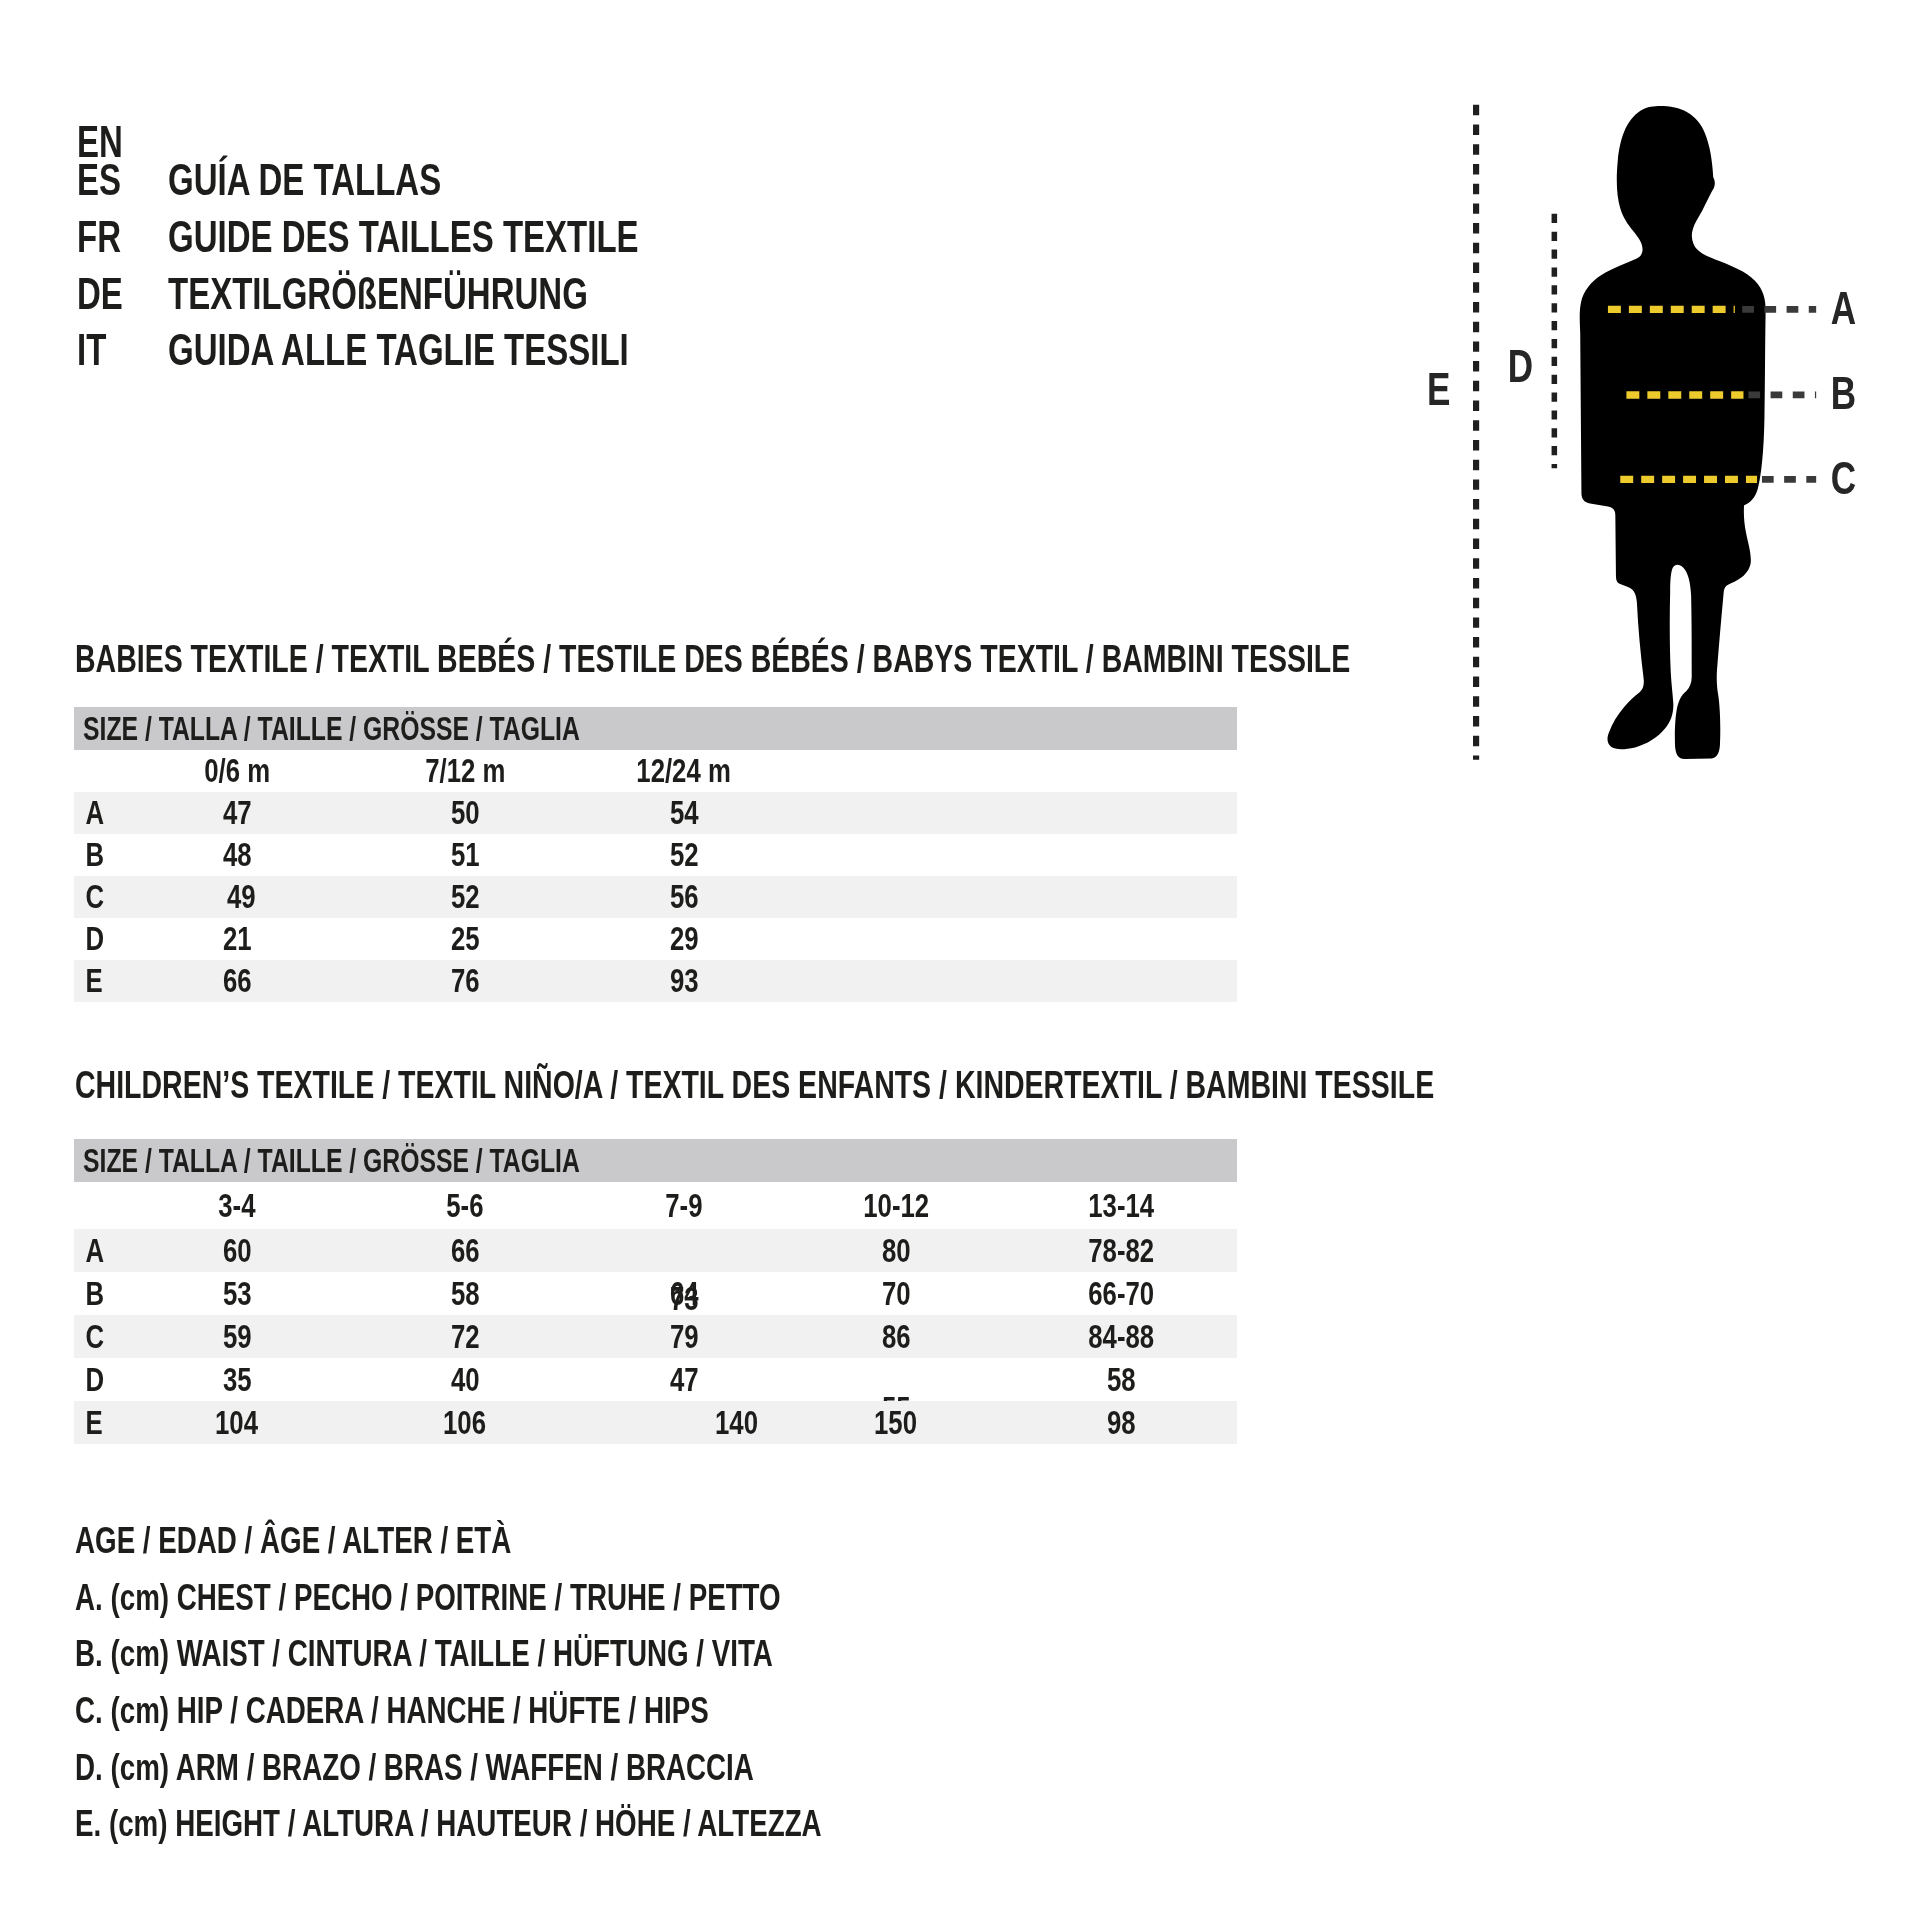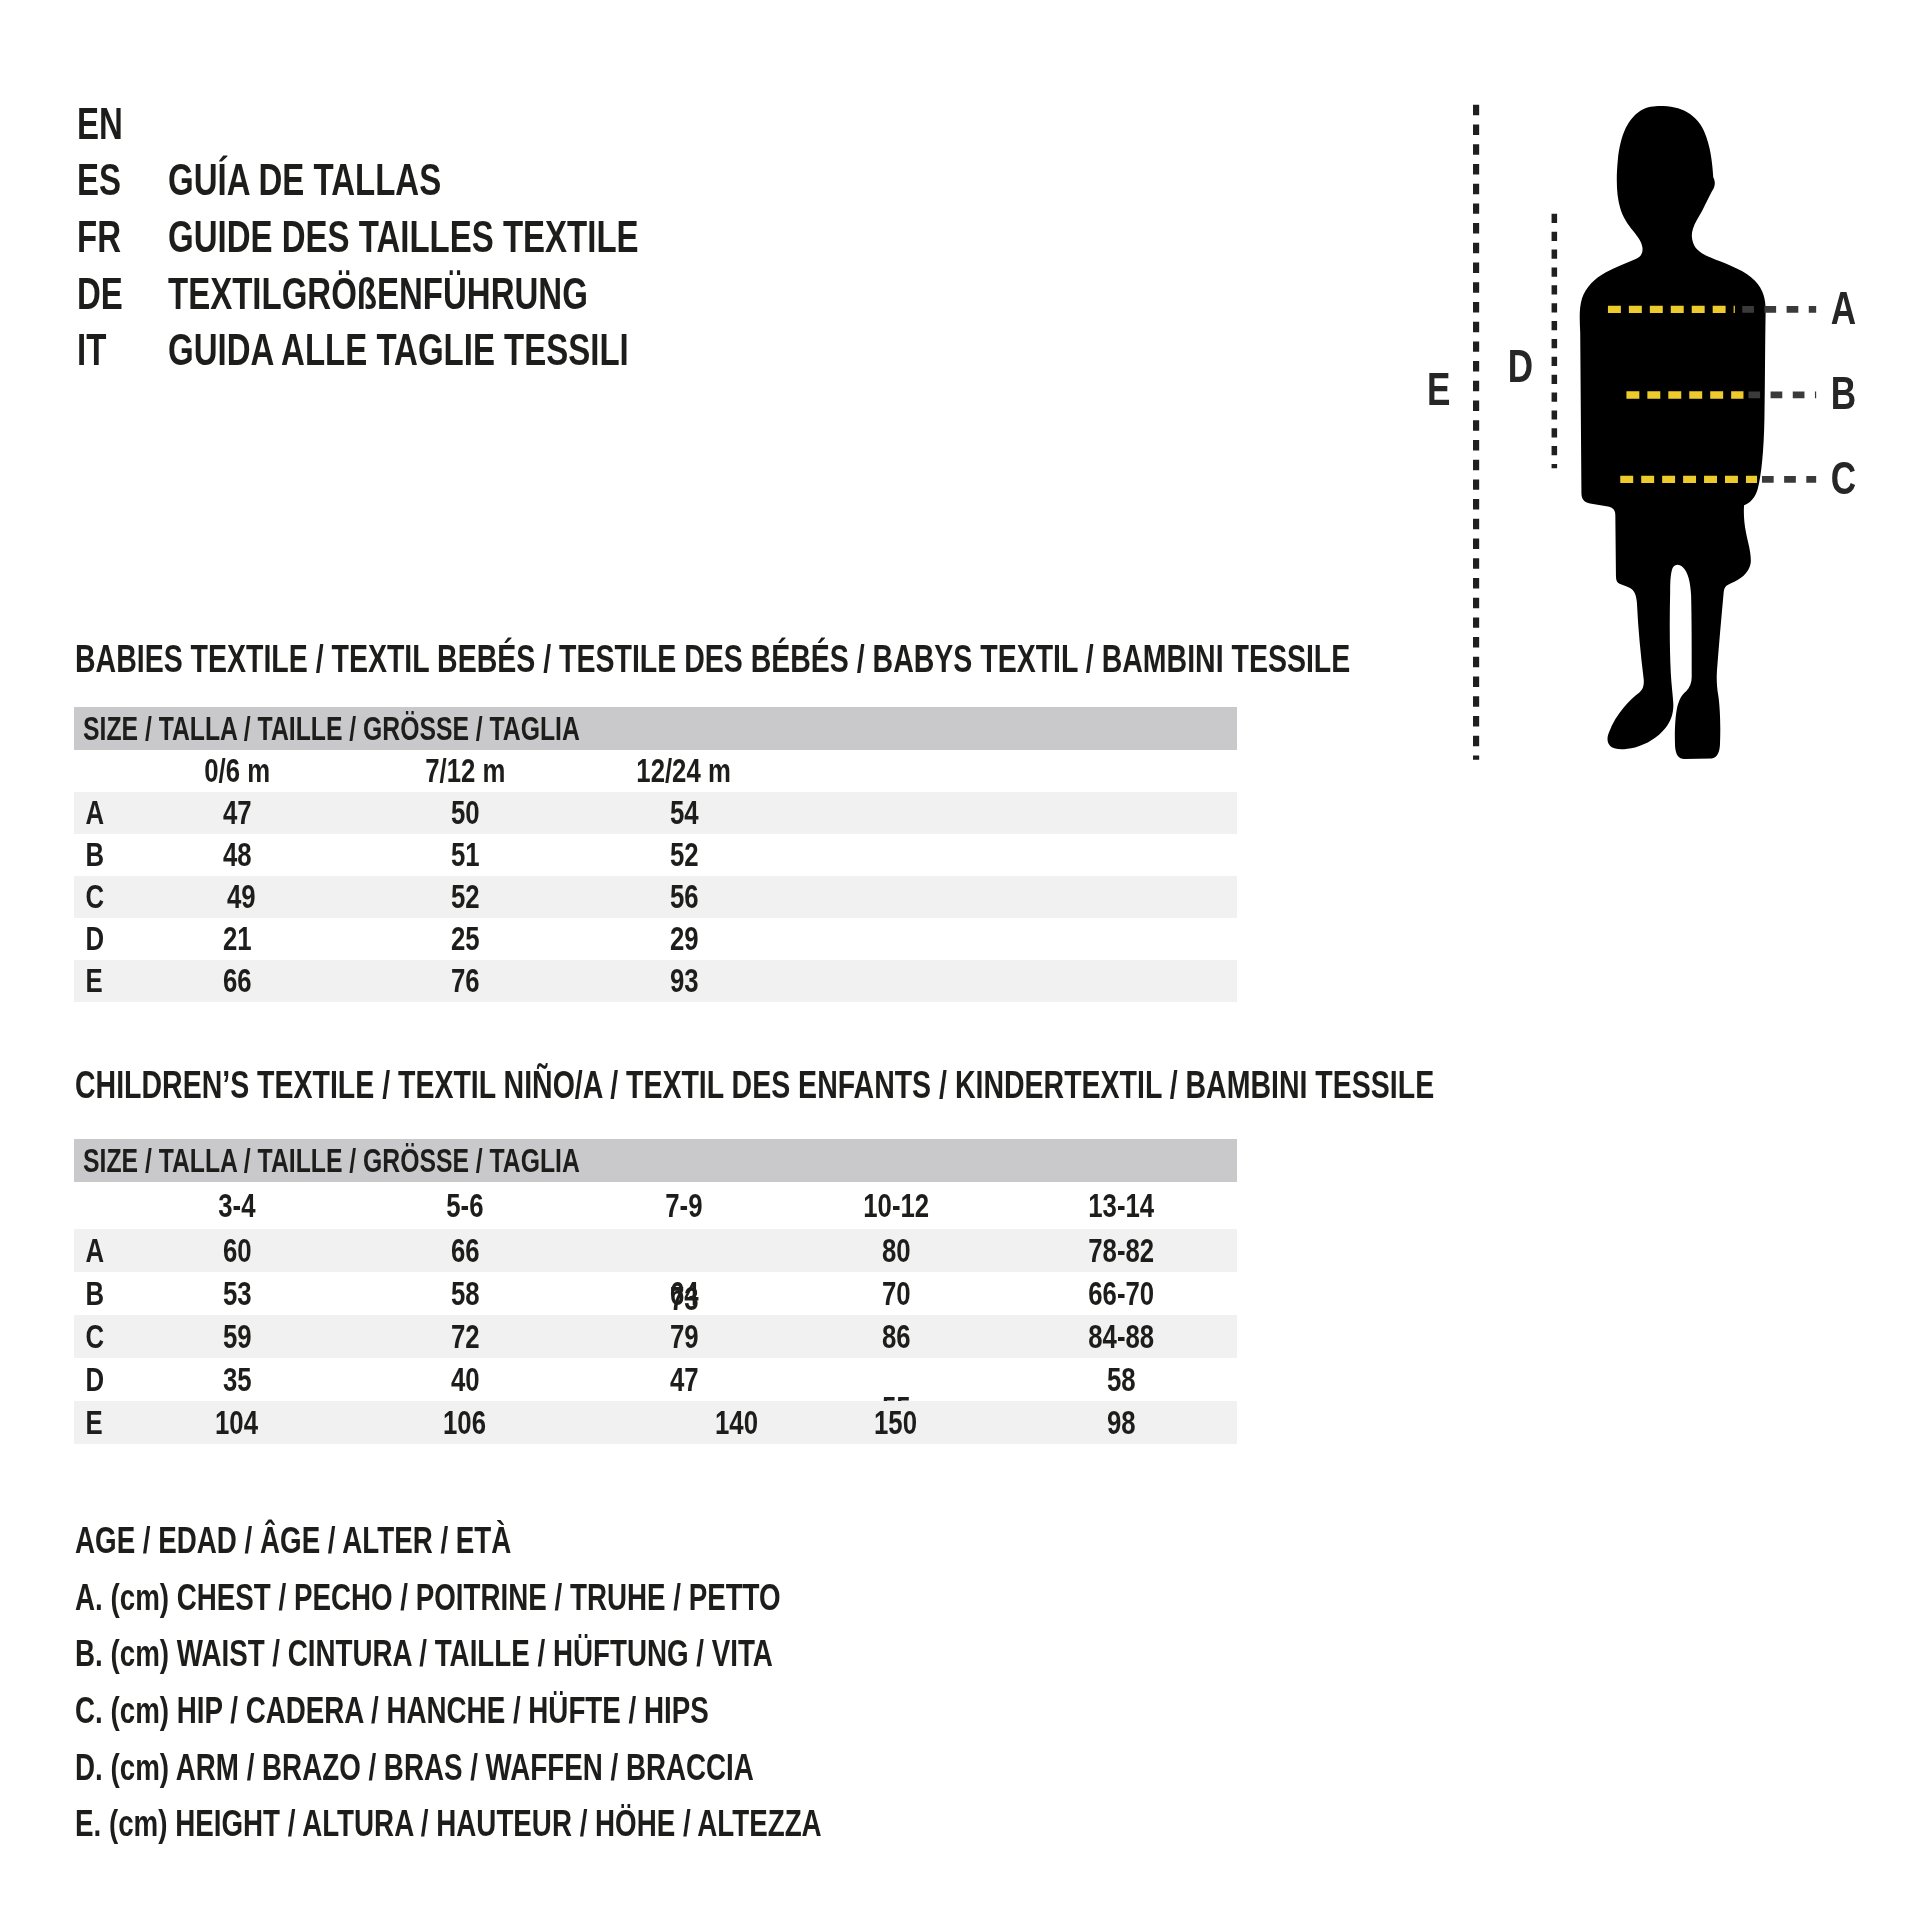--- a/index.html
+++ b/index.html
@@ -31,21 +31,21 @@
 
   
   .legend-line{position:absolute;left:75px;font-size:37px;line-height:37px}
 
   svg text{font-family:"Liberation Sans",sans-serif;font-weight:bold;fill:#262626}
 </style>
 </head>
 <body>
 
 <div id="langs">
-    <div class="lang-row" style="top: 102px; text-decoration: underline;">
+    <div class="lang-row" style="top: 120px; text-decoration: underline;">
       <span class="lang-code"><span class="cx">EN</span></span>
     </div>
     <div class="lang-row" style="top: 158px;">
       <span class="lang-code"><span class="cx">ES</span></span>
       <span class="lang-title"><span class="cx">GUÍA DE TALLAS</span></span>
     </div>
     <div class="lang-row" style="top: 215px;">
       <span class="lang-code"><span class="cx">FR</span></span>
       <span class="lang-title"><span class="cx">GUIDE DES TAILLES TEXTILE</span></span>
     </div>

